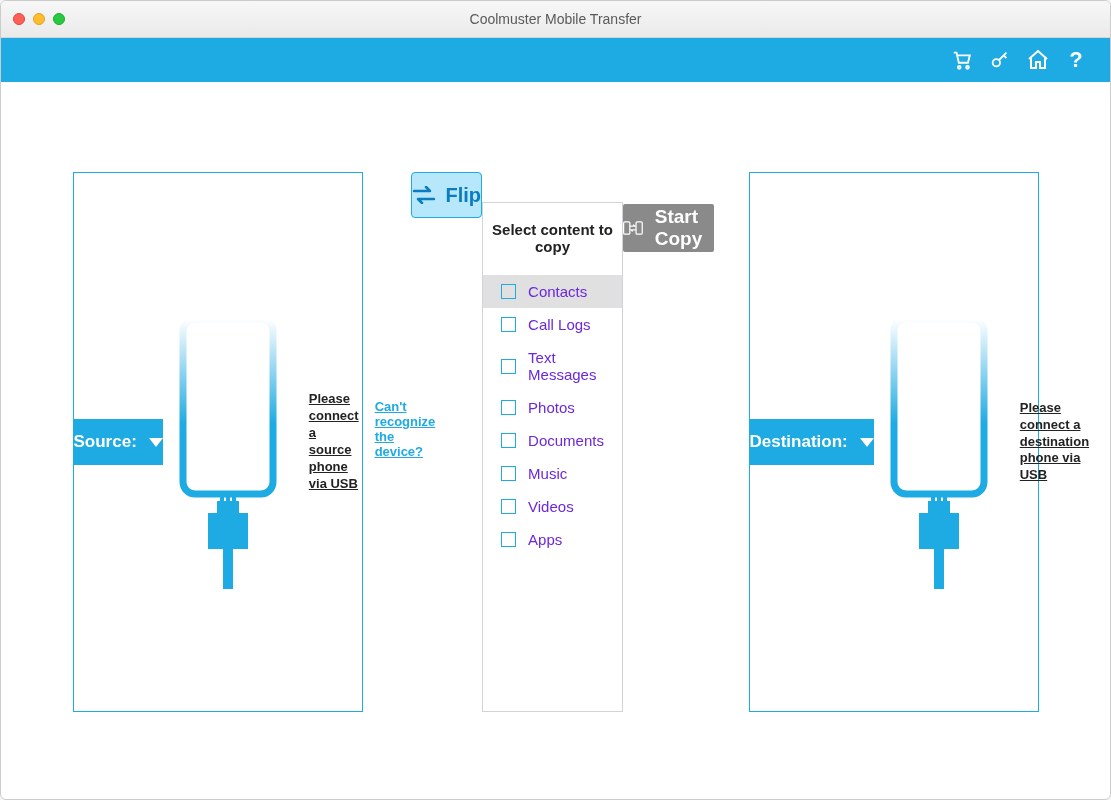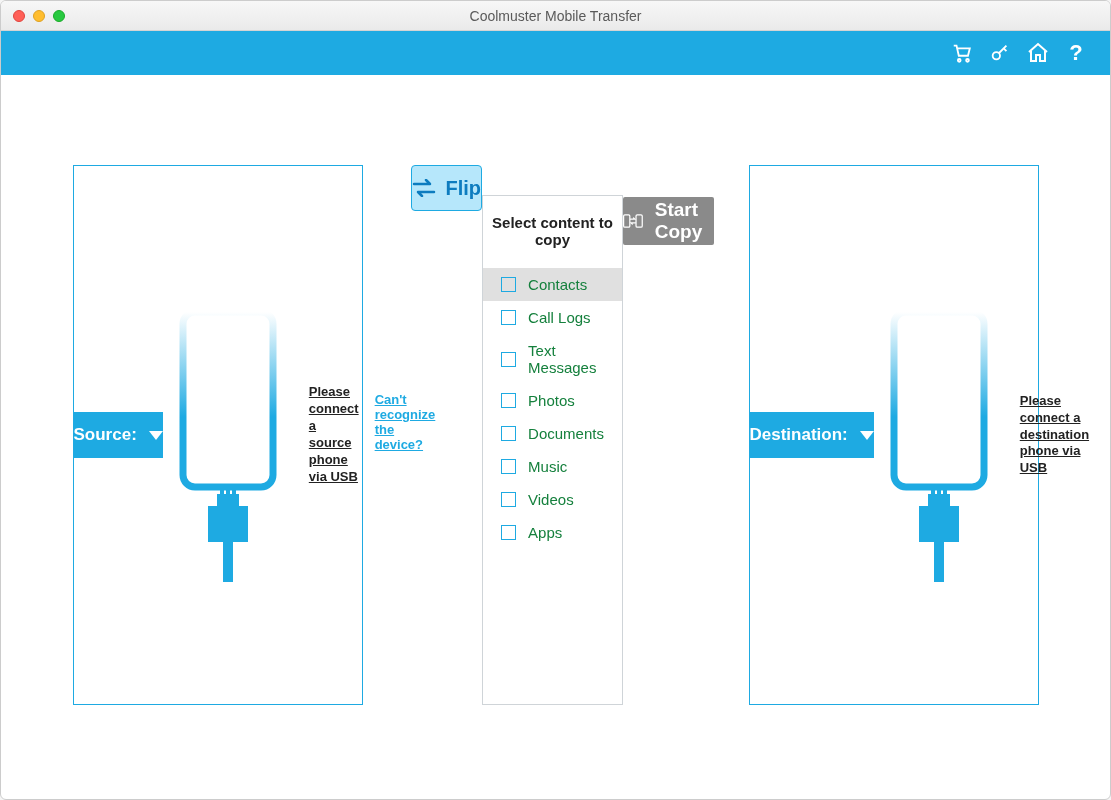--- a/index.html
+++ b/index.html
@@ -12,21 +12,21 @@
   }
   .window {
     background: #fff;
     width: 1111px;
     height: 800px;
     border: 1px solid #ccc;
     border-radius: 6px;
     overflow: hidden;
   }
   .titlebar {
-    height: 30px;
+    height: 37px;
     background: linear-gradient(#f7f7f7, #eaeaea);
     border-bottom: 1px solid #d4d4d4;
     display: flex;
     align-items: center;
     position: relative;
   }
   .traffic-lights {
     display: flex;
     gap: 8px;
     padding-left: 12px;
@@ -149,21 +149,21 @@
     color: #222;
     padding: 18px 0 20px 0;
   }
   .items { }
   .item {
     display: flex;
     align-items: center;
     gap: 12px;
     padding: 8px 18px;
     font-size: 15px;
-    color: #15803d;
+    color: #6d28d9;
     cursor: pointer;
   }
   .item.selected { background: #e0e0e0; }
   .chk {
     width: 15px; height: 15px;
     border: 1.5px solid #1eaae2;
     flex-shrink: 0;
   }
   .start-btn {
     margin-top: 32px;

